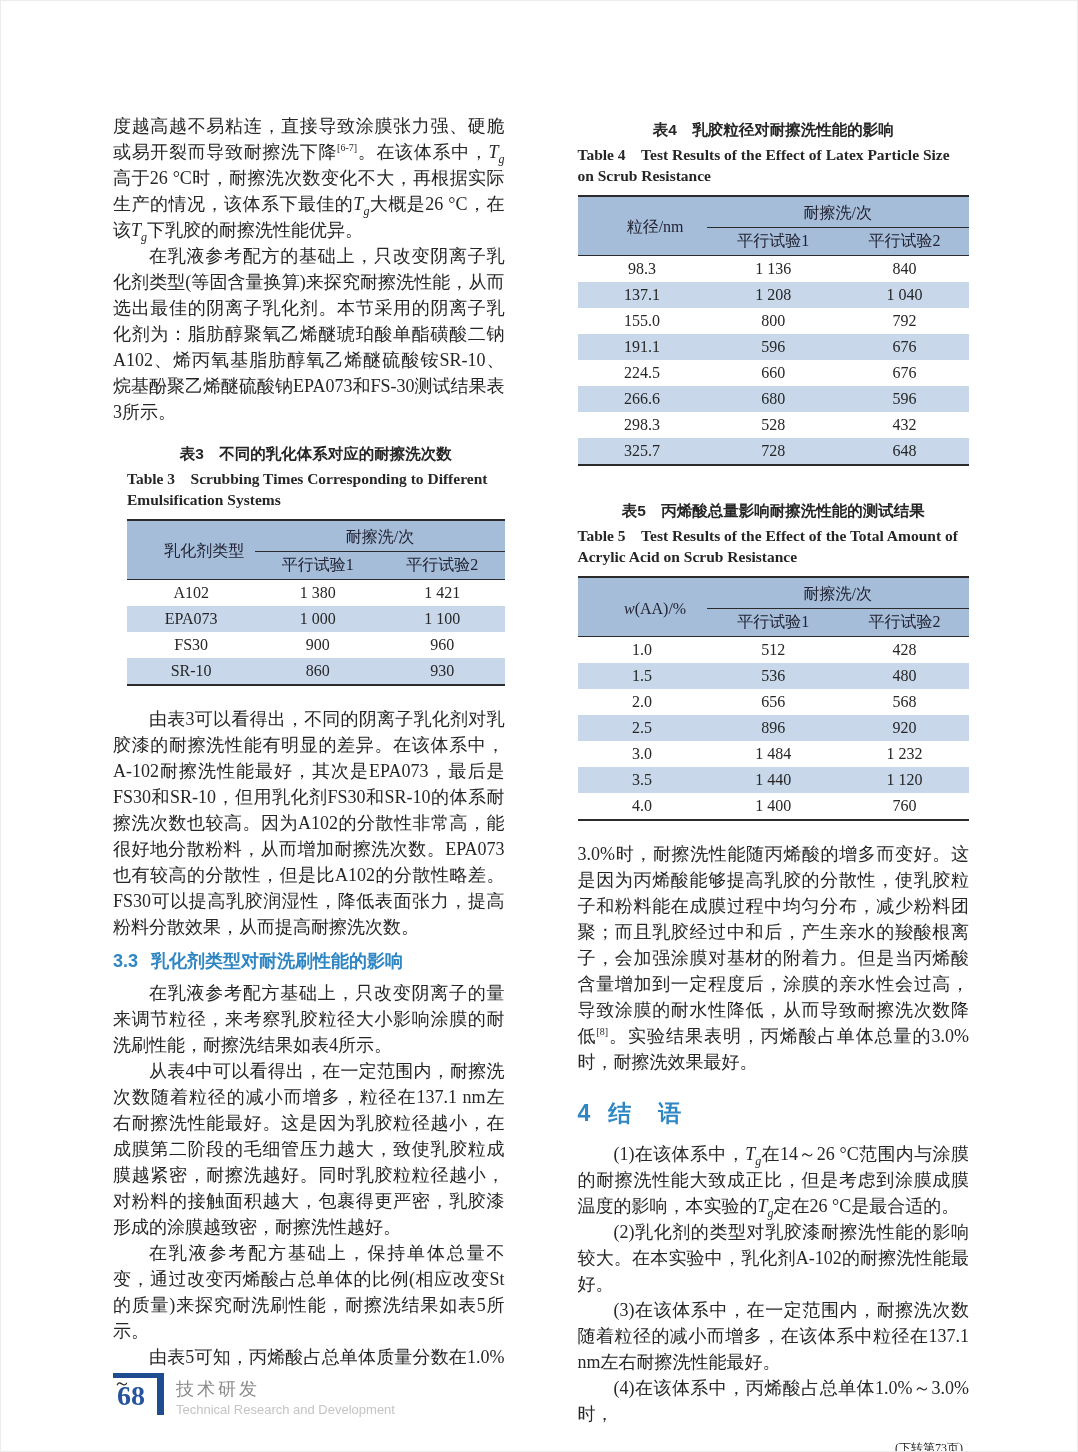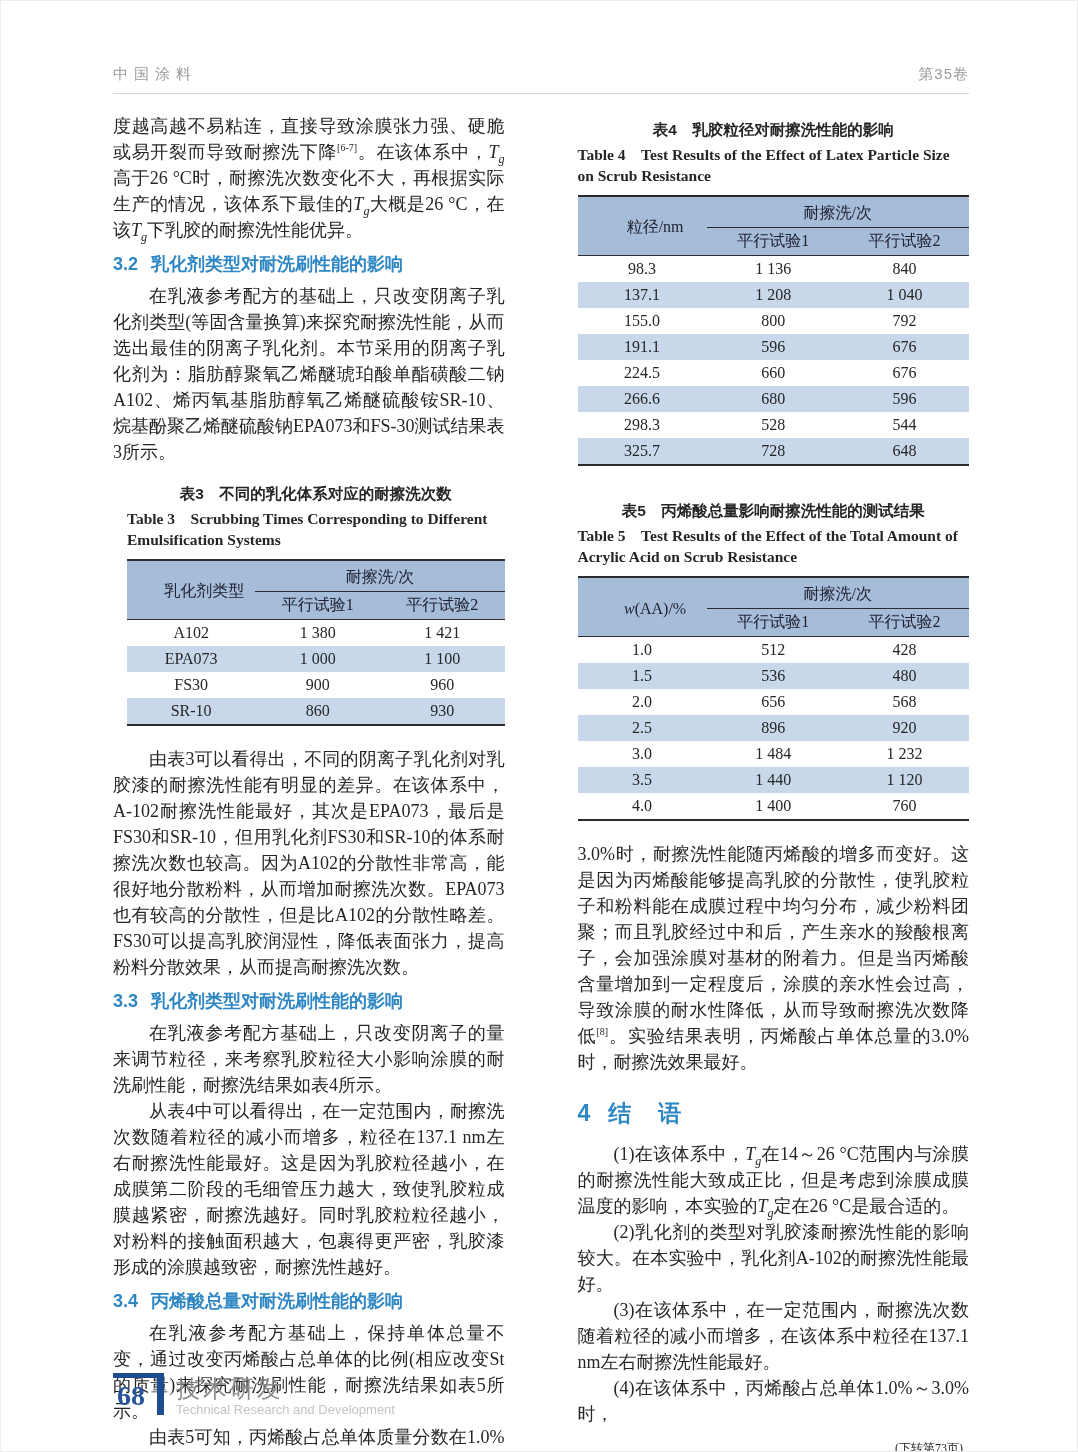--- a/index.html
+++ b/index.html
@@ -84,42 +84,35 @@
   .pn-box{
     border-top:5px solid #1d4c8f; border-right:7px solid #1d4c8f;
     padding:3px 12px 4px 4px;
   }
   .pn{
     font-weight:bold; font-size:28px; line-height:30px;
     color:#27549b; font-family:"Liberation Serif","DejaVu Serif",serif;
   }
   .foot-text{margin-left:12px; padding-top:6px;
     font-family:"Liberation Sans","DejaVu Sans",sans-serif;}
-  .foot-cn{color:#8a8a8a; font-size:24px; letter-spacing:3px; line-height:20px;}
+  .foot-cn{color:#8a8a8a; font-size:18px; letter-spacing:3px; line-height:20px;}
   .foot-en{color:#c4c4c4; font-size:13px; margin-top:3px;}
 </style>
 </head>
 <body>
 
 <div class="page">
 
-  <div class="pagehead">
-    <span class="journal">中国涂料</span>
-    <span class="volume">第35卷</span>
-  </div>
 
   <div class="cols">
 
     <div class="col left">
 
       <p class="para noindent"><span>度越高越不易粘连，直接导致涂膜张力强、硬脆或易开裂而导致耐擦洗下降</span><sup>[6-7]</sup><span>。在该体系中，</span><i>T</i><sub style="font-style: italic;">g</sub><span>高于26 °C时，耐擦洗次数变化不大，再根据实际生产的情况，该体系下最佳的</span><i>T</i><sub style="font-style: italic;">g</sub><span>大概是26 °C，在该</span><i>T</i><sub style="font-style: italic;">g</sub><span>下乳胶的耐擦洗性能优异。</span></p>
 
-      <h3 class="sec">
-        <span class="secnum">3.2</span><span>乳化剂类型对耐洗刷性能的影响</span>
-      </h3>
 
       <p class="para">在乳液参考配方的基础上，只改变阴离子乳化剂类型(等固含量换算)来探究耐擦洗性能，从而选出最佳的阴离子乳化剂。本节采用的阴离子乳化剂为：脂肪醇聚氧乙烯醚琥珀酸单酯磺酸二钠A102、烯丙氧基脂肪醇氧乙烯醚硫酸铵SR-10、烷基酚聚乙烯醚硫酸钠EPA073和FS-30测试结果表3所示。</p>
 
       <div class="tablewrap t3">
         <div class="cap-cn">表3　不同的乳化体系对应的耐擦洗次数</div>
         <div class="cap-en">Table 3　Scrubbing Times Corresponding to Different Emulsification Systems</div>
         <table>
           <colgroup>
               <col style="width:34%">
               <col style="width:33%">
@@ -162,23 +155,20 @@
 
       <p class="para">由表3可以看得出，不同的阴离子乳化剂对乳胶漆的耐擦洗性能有明显的差异。在该体系中，A-102耐擦洗性能最好，其次是EPA073，最后是FS30和SR-10，但用乳化剂FS30和SR-10的体系耐擦洗次数也较高。因为A102的分散性非常高，能很好地分散粉料，从而增加耐擦洗次数。EPA073也有较高的分散性，但是比A102的分散性略差。FS30可以提高乳胶润湿性，降低表面张力，提高粉料分散效果，从而提高耐擦洗次数。</p>
 
       <h3 class="sec">
         <span class="secnum">3.3</span><span>乳化剂类型对耐洗刷性能的影响</span>
       </h3>
 
       <p class="para">在乳液参考配方基础上，只改变阴离子的量来调节粒径，来考察乳胶粒径大小影响涂膜的耐洗刷性能，耐擦洗结果如表4所示。</p>
       <p class="para">从表4中可以看得出，在一定范围内，耐擦洗次数随着粒径的减小而增多，粒径在137.1 nm左右耐擦洗性能最好。这是因为乳胶粒径越小，在成膜第二阶段的毛细管压力越大，致使乳胶粒成膜越紧密，耐擦洗越好。同时乳胶粒粒径越小，对粉料的接触面积越大，包裹得更严密，乳胶漆形成的涂膜越致密，耐擦洗性越好。</p>
 
-      <h3 class="sec">
-        <span class="secnum">3.4</span><span>丙烯酸总量对耐洗刷性能的影响</span>
-      </h3>
 
       <p class="para">在乳液参考配方基础上，保持单体总量不变，通过改变丙烯酸占总单体的比例(相应改变St的质量)来探究耐洗刷性能，耐擦洗结果如表5所示。</p>
       <p class="para">由表5可知，丙烯酸占总单体质量分数在1.0%～</p>
     </div>
 
     <div class="col right">
 
       <div class="tablewrap t4" style="margin-top:0">
         <div class="cap-cn">表4　乳胶粒径对耐擦洗性能的影响</div>
         <div class="cap-en">Table 4　Test Results of the Effect of Latex Particle Size on Scrub Resistance</div>
@@ -225,21 +215,21 @@
                 <td>676</td>
               </tr>
               <tr>
                 <td>266.6</td>
                 <td>680</td>
                 <td>596</td>
               </tr>
               <tr>
                 <td>298.3</td>
                 <td>528</td>
-                <td>544</td>
+                <td>432</td>
               </tr>
               <tr>
                 <td>325.7</td>
                 <td>728</td>
                 <td>648</td>
               </tr>
             </tbody>
         </table>
       </div>
 

